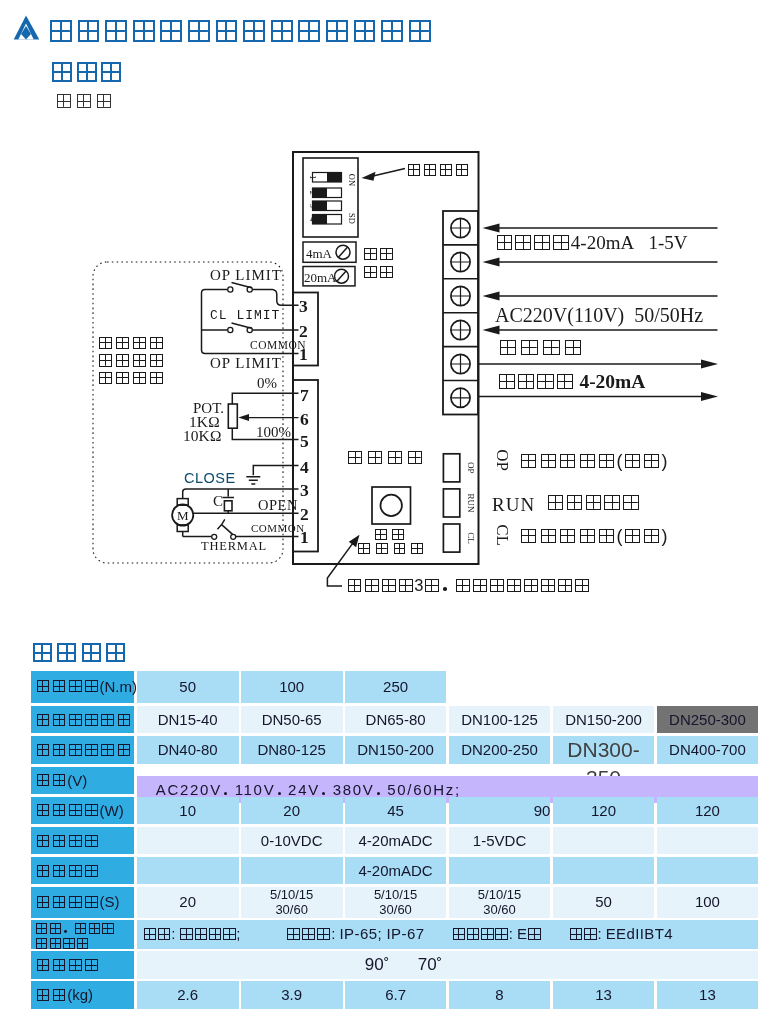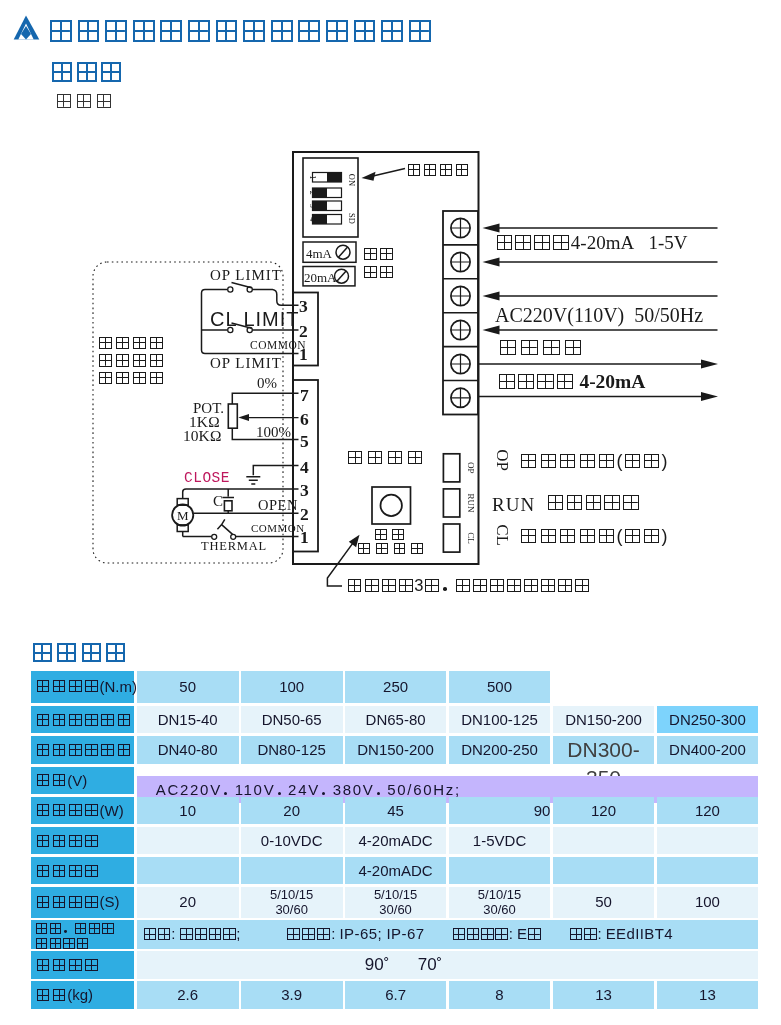--- a/index.html
+++ b/index.html
@@ -131,40 +131,40 @@
 <rect x="372" y="487" width="38.5" height="37" stroke="#1a1a1a" fill="none" stroke-width="1.7"></rect>
 <circle cx="391.2" cy="505.4" r="10.7" stroke="#1a1a1a" fill="none" stroke-width="1.8"></circle>
 <path d="M342,586 H327.4 V578 L355.6,539.4" stroke="#1a1a1a" fill="none" stroke-width="1.5"></path>
 <polygon points="359.5,534.8 356.1,547.2 348.8,541.8" fill="#1a1a1a"></polygon>
 </svg>
 <div class="abs" style="left:406px;top:161px;font-size:15px;color:#1a1a1a;white-space:nowrap;--g:1.7px"><i class="z"></i><i class="z"></i><i class="z"></i><i class="z"></i></div>
 <div class="abs" style="left:362px;top:245px;font-size:15px;color:#1a1a1a;white-space:nowrap;--g:1.95px;line-height:18.5px"><i class="z"></i><i class="z"></i><br><i class="z"></i><i class="z"></i></div>
 <div class="abs" style="left:306px;top:245.5px;font-size:13px;color:#1a1a1a;white-space:nowrap;font-family:'Liberation Serif',serif;">4mA</div>
 <div class="abs" style="left:304px;top:269.5px;font-size:13px;color:#1a1a1a;white-space:nowrap;font-family:'Liberation Serif',serif;">20mA</div>
 <div class="abs" style="left:210px;top:267px;font-size:15px;color:#1a1a1a;white-space:nowrap;font-family:'Liberation Serif',serif;letter-spacing:1px">OP LIMIT</div>
-<div class="abs" style="left:210px;top:308px;font-size:20px;color:#1a1a1a;white-space:nowrap;font-family:Liberation Sans, sans-serif;letter-spacing:1px">CL LIMIT</div>
+<div class="abs" style="left:210px;top:308px;font-size:13px;color:#1a1a1a;white-space:nowrap;font-family:Liberation Mono, monospace;letter-spacing:1px">CL LIMIT</div>
 <div class="abs" style="left:250px;top:339px;font-size:11.5px;color:#1a1a1a;white-space:nowrap;font-family:'Liberation Serif',serif;letter-spacing:.5px">COMMON</div>
 <div class="abs" style="left:210px;top:355px;font-size:15px;color:#1a1a1a;white-space:nowrap;font-family:'Liberation Serif',serif;letter-spacing:1px">OP LIMIT</div>
 <div class="abs" style="left:97px;top:334px;font-size:15.5px;color:#1a1a1a;white-space:nowrap;--g:2px;line-height:17.6px"><i class="z"></i><i class="z"></i><i class="z"></i><i class="z"></i><br><i class="z"></i><i class="z"></i><i class="z"></i><i class="z"></i><br><i class="z"></i><i class="z"></i><i class="z"></i><i class="z"></i></div>
 <div class="abs" style="left:299px;top:296px;font-size:17.5px;color:#1a1a1a;white-space:nowrap;font-family:'Liberation Serif',serif;font-weight:bold">3</div>
     <div class="abs" style="left:299px;top:320.5px;font-size:17.5px;color:#1a1a1a;white-space:nowrap;font-family:'Liberation Serif',serif;font-weight:bold">2</div>
     <div class="abs" style="left:299px;top:344px;font-size:17.5px;color:#1a1a1a;white-space:nowrap;font-family:'Liberation Serif',serif;font-weight:bold">1</div>
 <div class="abs" style="left:300px;top:384.5px;font-size:17.5px;color:#1a1a1a;white-space:nowrap;font-family:'Liberation Serif',serif;font-weight:bold">7</div>
     <div class="abs" style="left:300px;top:408.5px;font-size:17.5px;color:#1a1a1a;white-space:nowrap;font-family:'Liberation Serif',serif;font-weight:bold">6</div>
     <div class="abs" style="left:300px;top:431px;font-size:17.5px;color:#1a1a1a;white-space:nowrap;font-family:'Liberation Serif',serif;font-weight:bold">5</div>
     <div class="abs" style="left:300px;top:456.5px;font-size:17.5px;color:#1a1a1a;white-space:nowrap;font-family:'Liberation Serif',serif;font-weight:bold">4</div>
     <div class="abs" style="left:300px;top:480px;font-size:17.5px;color:#1a1a1a;white-space:nowrap;font-family:'Liberation Serif',serif;font-weight:bold">3</div>
     <div class="abs" style="left:300px;top:504px;font-size:17.5px;color:#1a1a1a;white-space:nowrap;font-family:'Liberation Serif',serif;font-weight:bold">2</div>
     <div class="abs" style="left:300px;top:527px;font-size:17.5px;color:#1a1a1a;white-space:nowrap;font-family:'Liberation Serif',serif;font-weight:bold">1</div>
 <div class="abs" style="left:257px;top:375px;font-size:15px;color:#1a1a1a;white-space:nowrap;font-family:'Liberation Serif',serif;">0%</div>
 <div class="abs" style="left:193px;top:400px;font-size:15px;color:#1a1a1a;white-space:nowrap;font-family:'Liberation Serif',serif;">POT.</div>
     <div class="abs" style="left:189px;top:413px;font-size:15.5px;color:#1a1a1a;white-space:nowrap;font-family:'Liberation Serif',serif;">1KΩ</div>
     <div class="abs" style="left:183px;top:427px;font-size:15.5px;color:#1a1a1a;white-space:nowrap;font-family:'Liberation Serif',serif;">10KΩ</div>
 <div class="abs" style="left:256px;top:424px;font-size:15px;color:#1a1a1a;white-space:nowrap;font-family:'Liberation Serif',serif;">100%</div>
-<div class="abs" style="left:184px;top:470px;font-size:14.5px;color:#be185d;white-space:nowrap;font-family:Liberation Mono, monospace;letter-spacing:.5px">CLOSE</div>
+<div class="abs" style="left:184px;top:470px;font-size:14.5px;color:#0c4a6e;white-space:nowrap;font-family:Liberation Sans, sans-serif;letter-spacing:.5px">CLOSE</div>
 <div class="abs" style="left:213px;top:493px;font-size:15px;color:#1a1a1a;white-space:nowrap;font-family:'Liberation Serif',serif;">C</div>
 <div class="abs" style="left:258px;top:496.5px;font-size:14.5px;color:#1a1a1a;white-space:nowrap;font-family:'Liberation Serif',serif;letter-spacing:.5px">OPEN</div>
 <div class="abs" style="left:251px;top:521.5px;font-size:11px;color:#1a1a1a;white-space:nowrap;font-family:'Liberation Serif',serif;letter-spacing:.5px">COMMON</div>
 <div class="abs" style="left:201px;top:539px;font-size:12.5px;color:#1a1a1a;white-space:nowrap;font-family:'Liberation Serif',serif;letter-spacing:.8px">THERMAL</div>
 <div class="abs" style="left:345px;top:449px;font-size:16px;color:#1a1a1a;white-space:nowrap;--g:3.3px"><i class="z"></i><i class="z"></i><i class="z"></i><i class="z"></i></div>
 <div class="abs" style="left:372px;top:526px;font-size:14px;color:#1a1a1a;white-space:nowrap;--g:2.9px"><i class="z"></i><i class="z"></i></div>
     <div class="abs" style="left:355px;top:540.5px;font-size:14px;color:#1a1a1a;white-space:nowrap;--g:3.0px"><i class="z"></i><i class="z"></i><i class="z"></i><i class="z"></i></div>
 <div class="abs" style="left:346px;top:576px;font-size:16.5px;color:#1a1a1a;white-space:nowrap;--g:1.6px"><i class="z"></i><i class="z"></i><i class="z"></i><i class="z"></i>3<i class="z"></i><i class="pd"></i><i class="z"></i><i class="z"></i><i class="z"></i><i class="z"></i><i class="z"></i><i class="z"></i><i class="z"></i><i class="z"></i></div>
 <div class="abs" style="left:495px;top:232px;font-size:19px;color:#1a1a1a;white-space:nowrap;"><span style="--g:1.5px"><i class="z"></i><i class="z"></i><i class="z"></i><i class="z"></i></span><span style="font-family:'Liberation Serif',serif;">4-20mA&nbsp;&nbsp;&nbsp;1-5V</span></div>
 <div class="abs" style="left:495px;top:304px;font-size:20px;color:#1a1a1a;white-space:nowrap;font-family:'Liberation Serif',serif;">AC220V(110V)&nbsp;&nbsp;50/50Hz</div>
@@ -184,44 +184,41 @@
 
 <div class="abs" style="left:136.8px;top:670.5px;width:101.80000000000001px;height:32.799999999999955px;background:#a8ddf5;text-align:center">
       <div style="font-size:15px;line-height:32.799999999999955px;color:#15152c">50</div>
     </div>
 <div class="abs" style="left:240.75px;top:670.5px;width:101.80000000000001px;height:32.799999999999955px;background:#a8ddf5;text-align:center">
       <div style="font-size:15px;line-height:32.799999999999955px;color:#15152c">100</div>
     </div>
 <div class="abs" style="left:344.7px;top:670.5px;width:101.80000000000001px;height:32.799999999999955px;background:#a8ddf5;text-align:center">
       <div style="font-size:15px;line-height:32.799999999999955px;color:#15152c">250</div>
     </div>
-<div class="abs" style="left:448.65px;top:670.5px;width:101.79999999999995px;height:32.799999999999955px;background:#a8ddf5;text-align:center">
-      <div style="font-size:15px;line-height:32.799999999999955px;color:#15152c">500</div>
-    </div>
 
 <div class="abs" style="left:30.8px;top:705.8px;width:103.39999999999999px;height:27.600000000000023px;background:#2fade2">
       <div style="padding:0 0 0 4px;font-size:15px;line-height:27.600000000000023px;color:#15152c;--g:1.8px;white-space:nowrap"><i class="z"></i><i class="z"></i><i class="z"></i><i class="z"></i><i class="z"></i><i class="z"></i></div>
     </div>
 
 <div class="abs" style="left:136.8px;top:705.8px;width:101.80000000000001px;height:27.600000000000023px;background:#e6f3fa;text-align:center">
       <div style="font-size:15px;line-height:27.600000000000023px;color:#15152c">DN15-40</div>
     </div>
 <div class="abs" style="left:240.75px;top:705.8px;width:101.80000000000001px;height:27.600000000000023px;background:#e6f3fa;text-align:center">
       <div style="font-size:15px;line-height:27.600000000000023px;color:#15152c">DN50-65</div>
     </div>
 <div class="abs" style="left:344.7px;top:705.8px;width:101.80000000000001px;height:27.600000000000023px;background:#e6f3fa;text-align:center">
       <div style="font-size:15px;line-height:27.600000000000023px;color:#15152c">DN65-80</div>
     </div>
 <div class="abs" style="left:448.65px;top:705.8px;width:101.79999999999995px;height:27.600000000000023px;background:#e6f3fa;text-align:center">
       <div style="font-size:15px;line-height:27.600000000000023px;color:#15152c">DN100-125</div>
     </div>
 <div class="abs" style="left:552.6px;top:705.8px;width:101.79999999999995px;height:27.600000000000023px;background:#e6f3fa;text-align:center">
       <div style="font-size:15px;line-height:27.600000000000023px;color:#15152c">DN150-200</div>
     </div>
-<div class="abs" style="left:656.5500000000001px;top:705.8px;width:101.79999999999995px;height:27.600000000000023px;background:#7dd3fc;text-align:center">
+<div class="abs" style="left:656.5500000000001px;top:705.8px;width:101.79999999999995px;height:27.600000000000023px;background:#737373;text-align:center">
       <div style="font-size:15px;line-height:27.600000000000023px;color:#15152c">DN250-300</div>
     </div>
 
 <div class="abs" style="left:30.8px;top:736.1px;width:103.39999999999999px;height:27.699999999999932px;background:#2fade2">
       <div style="padding:0 0 0 4px;font-size:15px;line-height:27.699999999999932px;color:#15152c;--g:1.8px;white-space:nowrap"><i class="z"></i><i class="z"></i><i class="z"></i><i class="z"></i><i class="z"></i><i class="z"></i></div>
     </div>
 
 <div class="abs" style="left:136.8px;top:736.1px;width:101.80000000000001px;height:27.699999999999932px;background:#a8ddf5;text-align:center">
       <div style="font-size:15px;line-height:27.699999999999932px;color:#15152c">DN40-80</div>
     </div>
@@ -231,21 +228,21 @@
 <div class="abs" style="left:344.7px;top:736.1px;width:101.80000000000001px;height:27.699999999999932px;background:#a8ddf5;text-align:center">
       <div style="font-size:15px;line-height:27.699999999999932px;color:#15152c">DN150-200</div>
     </div>
 <div class="abs" style="left:448.65px;top:736.1px;width:101.79999999999995px;height:27.699999999999932px;background:#a8ddf5;text-align:center">
       <div style="font-size:15px;line-height:27.699999999999932px;color:#15152c">DN200-250</div>
     </div>
 <div class="abs" style="left:552.6px;top:736.1px;width:101.79999999999995px;height:27.699999999999932px;background:#a8ddf5;text-align:center">
       <div style="font-size:21px;line-height:27.699999999999932px;color:#404040">DN300-350</div>
     </div>
 <div class="abs" style="left:656.5500000000001px;top:736.1px;width:101.79999999999995px;height:27.699999999999932px;background:#a8ddf5;text-align:center">
-      <div style="font-size:15px;line-height:27.699999999999932px;color:#15152c">DN400-200</div>
+      <div style="font-size:15px;line-height:27.699999999999932px;color:#15152c">DN400-700</div>
     </div>
 
 <div class="abs" style="left:30.8px;top:766.5px;width:103.39999999999999px;height:27.399999999999977px;background:#2fade2">
       <div style="padding:0 0 0 4px;font-size:15px;line-height:27.399999999999977px;color:#15152c;--g:1.8px;white-space:nowrap"><i class="z"></i><i class="z"></i>(V)</div>
     </div>
 
 <div class="abs" style="left:136.8px;top:776px;width:621.55px;height:27.399999999999977px;background:#c4b5fd">
       <div style="padding-left:19px;font-size:15px;letter-spacing:1.7px;line-height:27.399999999999977px;color:#15152c">AC220V<i class="pd"></i>110V<i class="pd"></i>24V<i class="pd"></i>380V<i class="pd"></i>50/60Hz;</div>
     </div>
 

